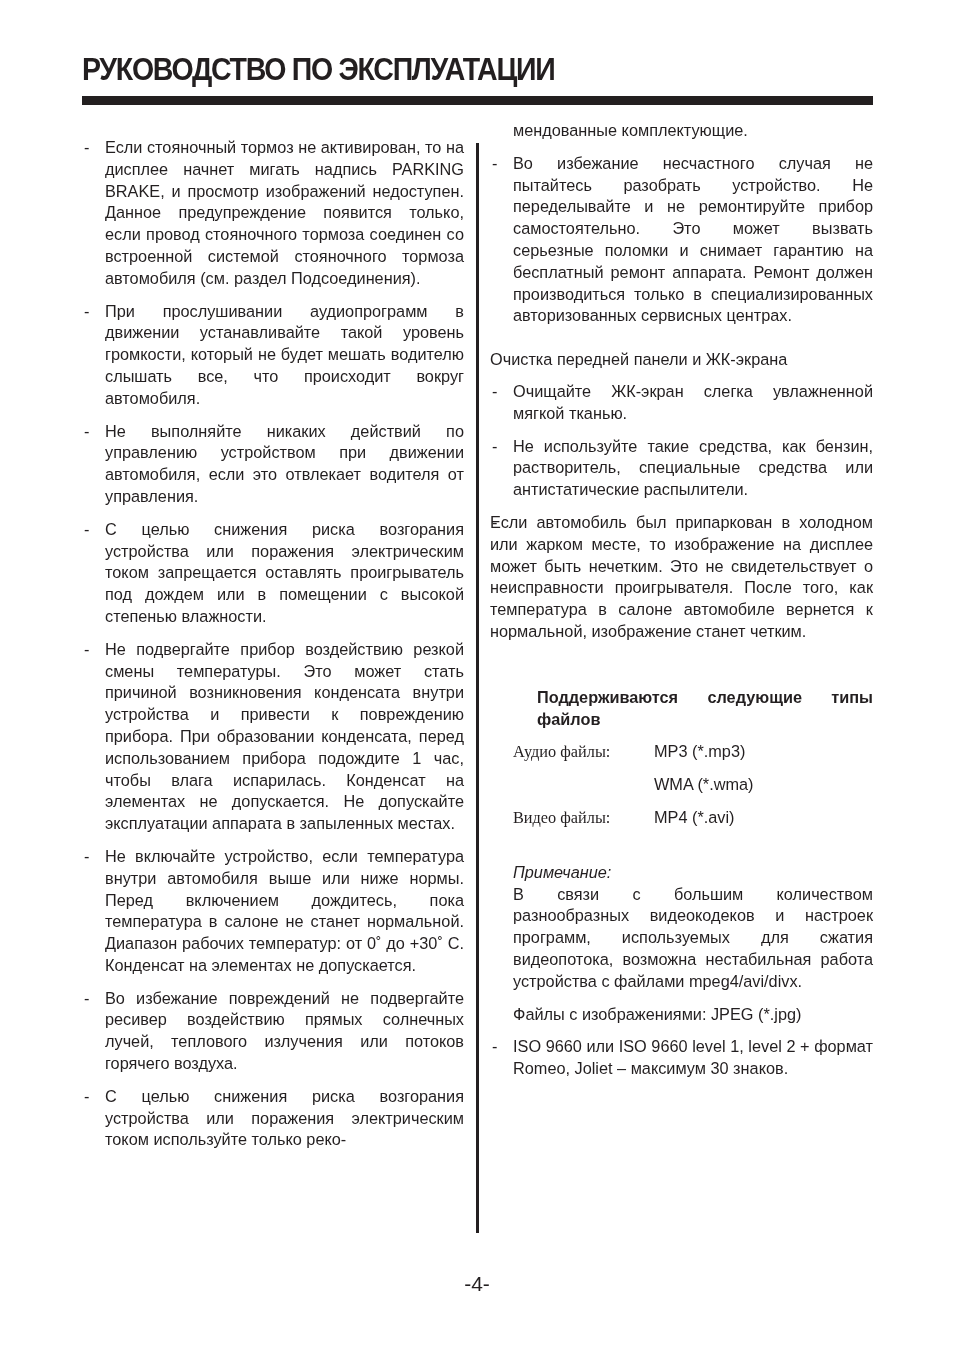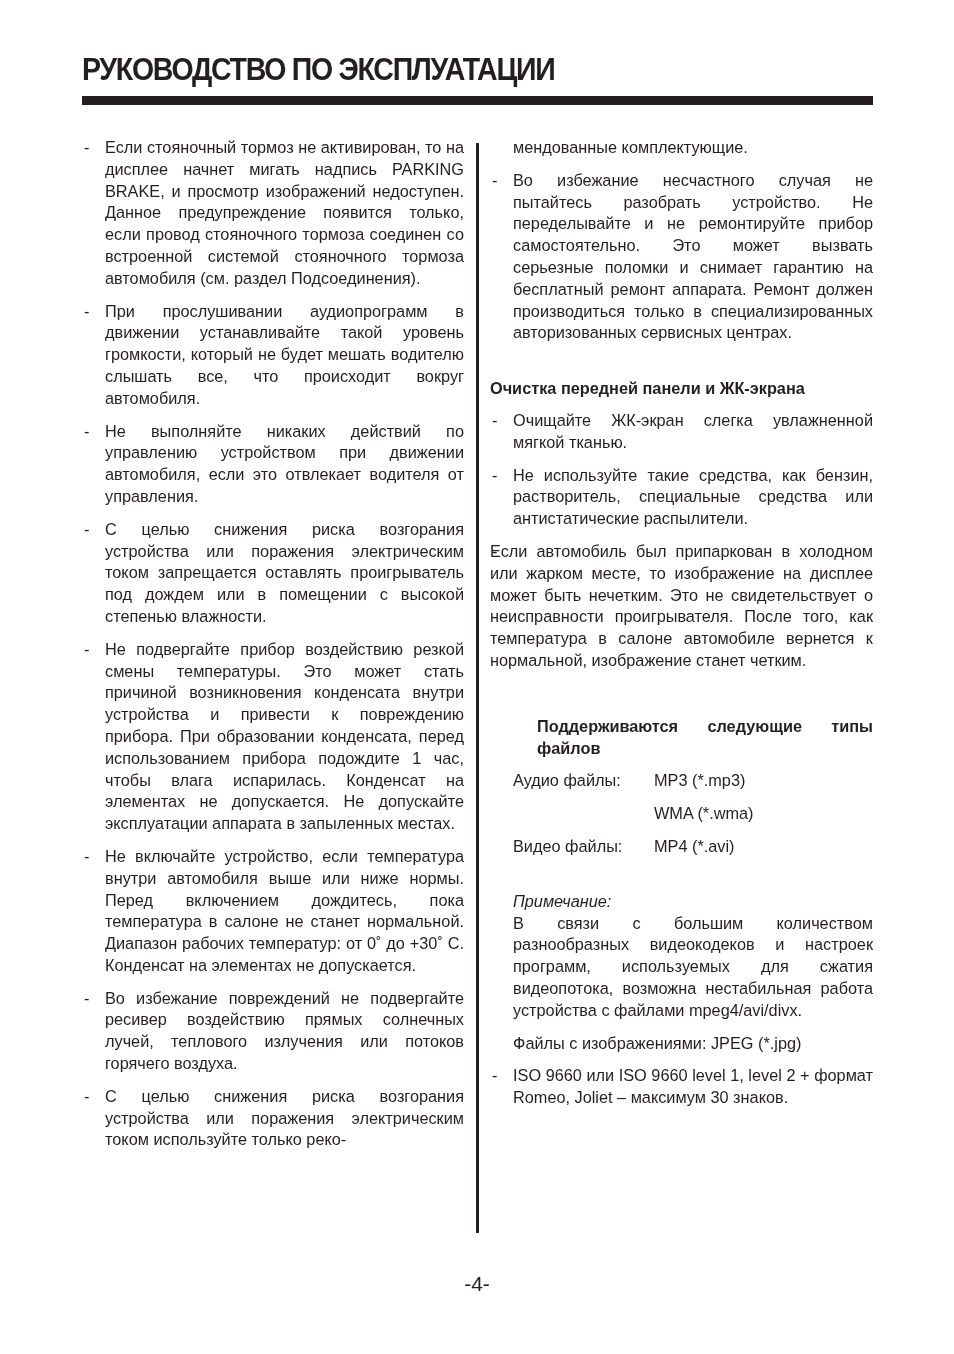--- a/index.html
+++ b/index.html
@@ -5,30 +5,30 @@
   html, body { margin:0; padding:0; background:#ffffff; }
   body { width:954px; height:1354px; position:relative; overflow:hidden;
          font-family:"Liberation Sans", "DejaVu Sans", sans-serif; color:#231f20; }
   .title { position:absolute; left:82px; top:52px; font-family:"Liberation Sans", sans-serif;
            font-weight:bold; font-size:31px; letter-spacing:-1.4px; transform:scaleX(0.92);
            transform-origin:left top; color:#231f20; white-space:nowrap; }
   .rule { position:absolute; left:82px; top:96px; width:791px; height:9px; background:#231f20; }
   .divider { position:absolute; left:476px; top:143px; width:3px; height:1090px; background:#231f20; }
   .col { position:absolute; font-size:16.3px; line-height:21.8px; text-align:justify; }
   .col-left { left:82px; top:137px; width:382px; }
-  .col-right { left:490px; top:137px; width:383px; }
+  .col-right { left:490px; top:120px; width:383px; }
   .item { position:relative; padding-left:23px; margin-bottom:11px; }
   .item .dash { position:absolute; left:2px; top:0; }
   .cont { padding-left:23px; margin-bottom:11px; }
-  .heading { font-weight:bold; margin-top:34px; margin-bottom:10px; }
+  .heading { font-weight:normal; margin-top:22px; margin-bottom:10px; }
   .heading2 { font-weight:bold; margin-top:44px; margin-bottom:11px; text-align:justify; text-align-last:left;margin-left:47px; }
   .para { margin-bottom:25px; }
   .ftable { padding-left:23px; }
   .frow { display:flex; margin-bottom:11px; }
-  .flabel { width:141px; text-align:left; }
+  .flabel { width:141px; text-align:left;font-family:Liberation Serif, serif; }
   .fval { text-align:right; }
   .note-title { padding-left:23px; font-style:italic; margin-top:33px; margin-bottom:0; }
   .note-body { padding-left:23px; margin-bottom:11px; }
   .pagenum { position:absolute; left:0; width:954px; top:1272px; text-align:center; font-size:21px; }
 </style>
 </head>
 <body>
 
 <div class="title">РУКОВОДСТВО ПО ЭКСПЛУАТАЦИИ</div>
 <div class="rule"></div>

